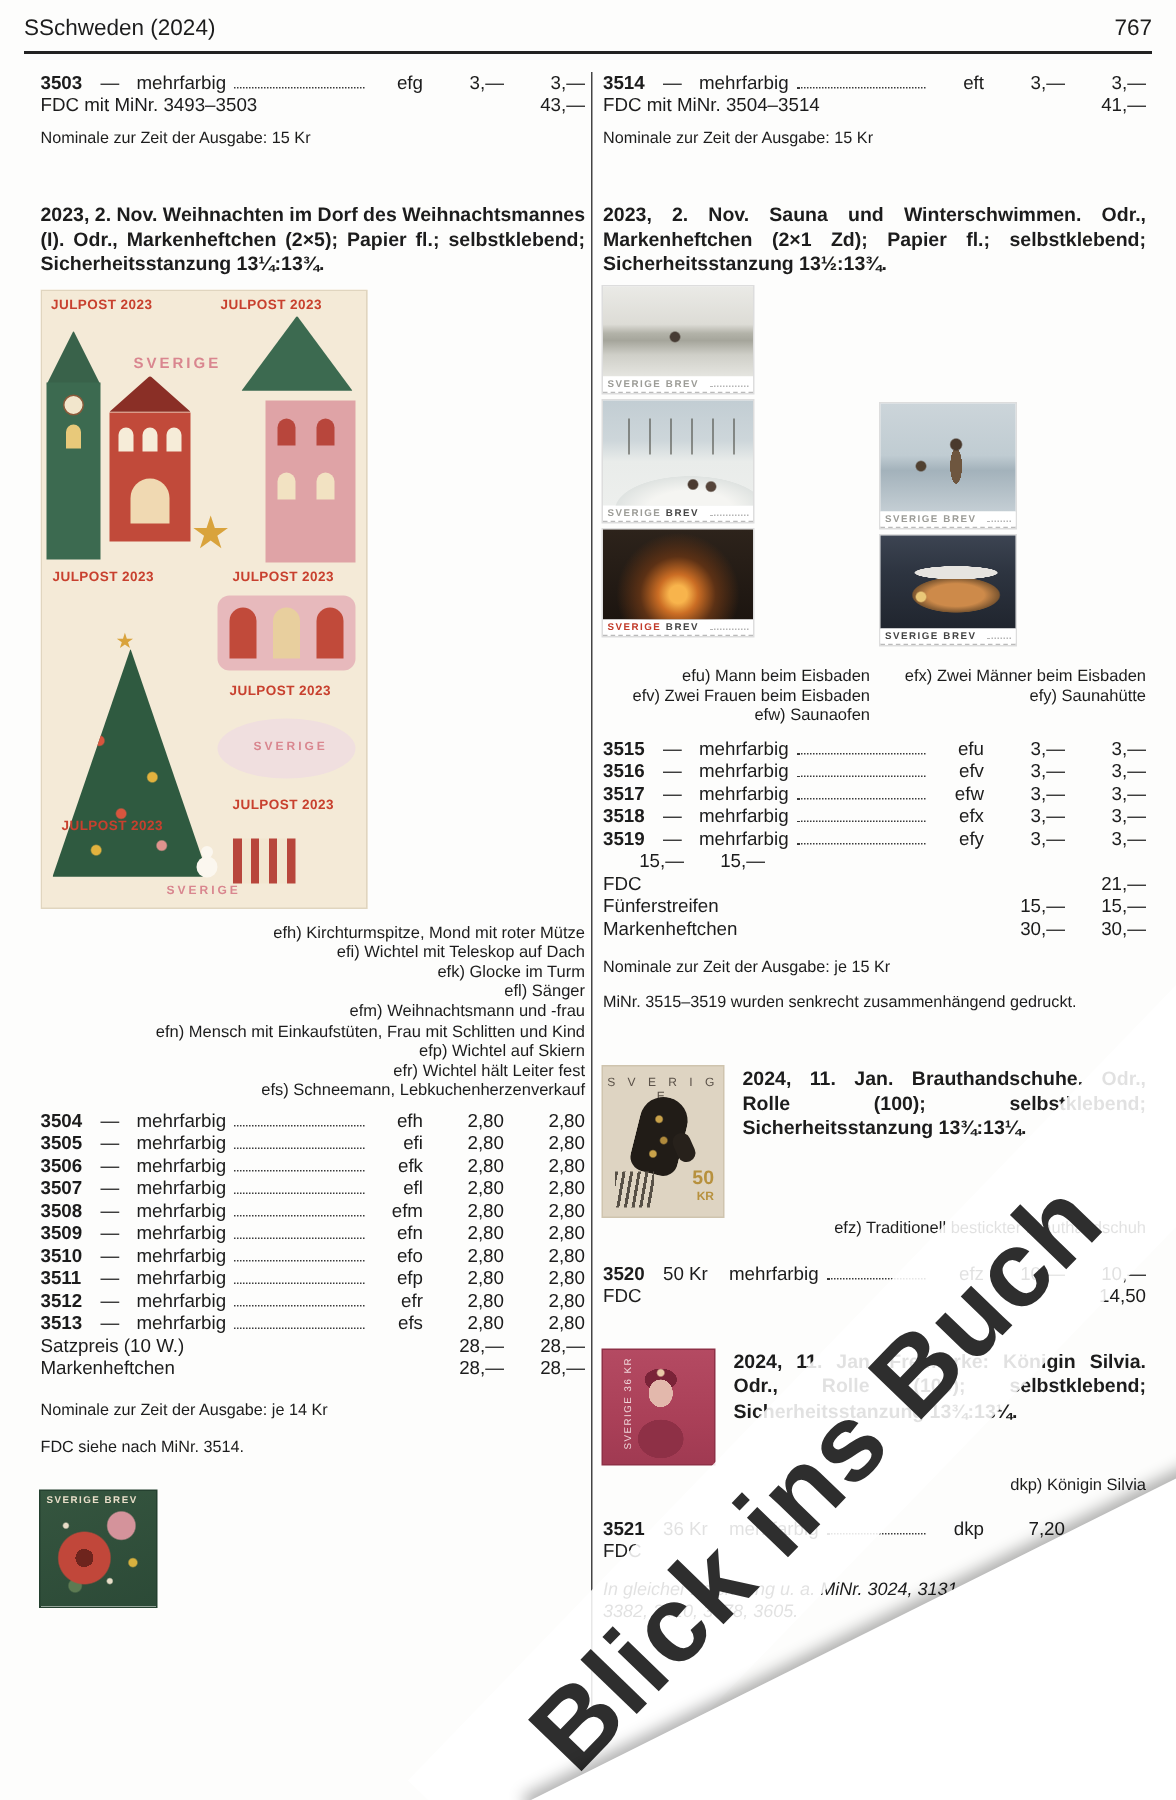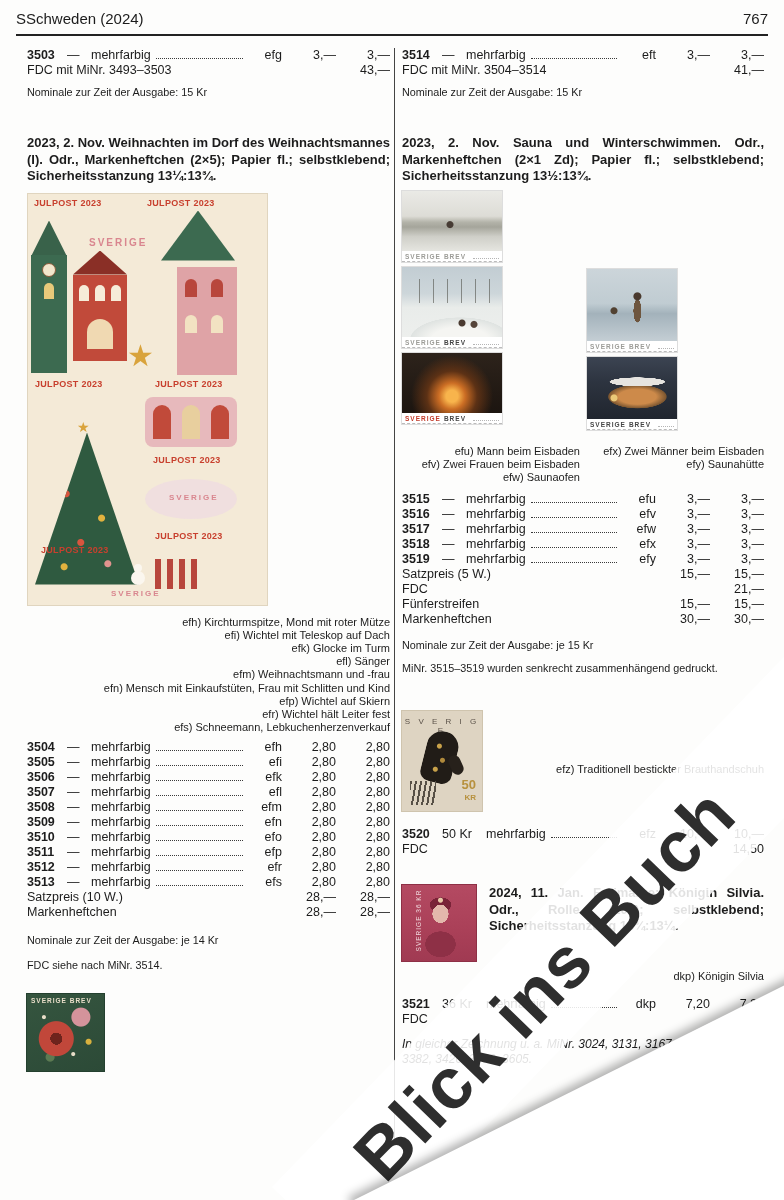--- a/index.html
+++ b/index.html
@@ -22,21 +22,21 @@
   .lead{flex:1;border-bottom:1.6px dotted #3a3a3a;margin:0 5px 3px 5px;min-width:8px;}
   .code{width:34px;text-align:right;flex:none;}
   .p1,.p2{width:54px;text-align:right;flex:none;}
   .rlabel{flex:1;}
   .note{font-size:10.8px;line-height:13px;}
   .hd{font-weight:bold;font-size:13px;line-height:16.5px;text-align:justify;}
   .caps{font-size:11px;line-height:13.2px;text-align:right;}
   .ital{font-style:italic;font-size:12px;line-height:15px;}
   
   .sheet{position:relative;width:218px;height:413px;background:#f4ead7;overflow:hidden;
-         box-shadow:0 0 0 1px #e0d5bf inset;padding-left:23px;}
+         box-shadow:0 0 0 1px #e0d5bf inset;}
   .jp{position:absolute;color:#c8402e;font-size:9px;font-weight:bold;letter-spacing:.3px;white-space:nowrap;}
   .svs{position:absolute;color:#d9868f;font-weight:bold;letter-spacing:2px;white-space:nowrap;}
   .shp{position:absolute;}
   .tri{clip-path:polygon(50% 0,100% 100%,0 100%);}
   
   .imgblock{position:relative;height:244px;}
   .stack{position:absolute;display:flex;flex-direction:column;gap:5px;}
   .pstamp{background:#fff;box-shadow:0 0 0 1px #ddd;border-bottom:1px dashed #bbb;}
   .ph{width:100%;}
   .strip{display:flex;align-items:baseline;gap:3px;background:#fff;padding:2px 3px 1px 3px;
@@ -437,21 +437,20 @@
       <div class="crow">
           <span class="num">3519</span>
           <span class="dash">—</span>
           <span>mehrfarbig</span>
           <span class="lead"></span>
           <span class="code">efy</span>
           <span class="p1">3,—</span>
           <span class="p2">3,—</span>
         </div>
       <div class="crow">
-          <span class="rlabel">Satzpreis (5 W.)</span>
           <span class="p1">15,—</span>
           <span class="p2">15,—</span>
         </div>
       <div class="crow">
           <span class="rlabel">FDC</span>
           <span class="p1"></span>
           <span class="p2">21,—</span>
         </div>
       <div class="crow">
           <span class="rlabel">Fünferstreifen</span>
@@ -470,20 +469,21 @@
 
     <div class="issue mt36">
       <div class="glove">
         <div class="cty">S V E R I G E</div>
         <div class="mit"></div>
         <div class="thumb"></div>
         <div class="fringe"></div>
         <div class="den"><span>50</span><br><small>KR</small></div>
       </div>
       <div style="flex:1">
+        <div class="hd">2024, 11. Jan. Brauthandschuhe. Odr., Rolle (100); selbstklebend; Sicherheitsstanzung 13¾:13¼.</div>
         <div class="caps" style="margin-top:52px">efz) Traditionell bestickter Brauthandschuh</div>
       </div>
     </div>
 
     <div class="crow mt16">
       <span class="num">3520</span>
       <span class="val">50 Kr</span>
       <span>mehrfarbig</span>
       <span class="lead"></span>
       <span class="code">efz</span>

